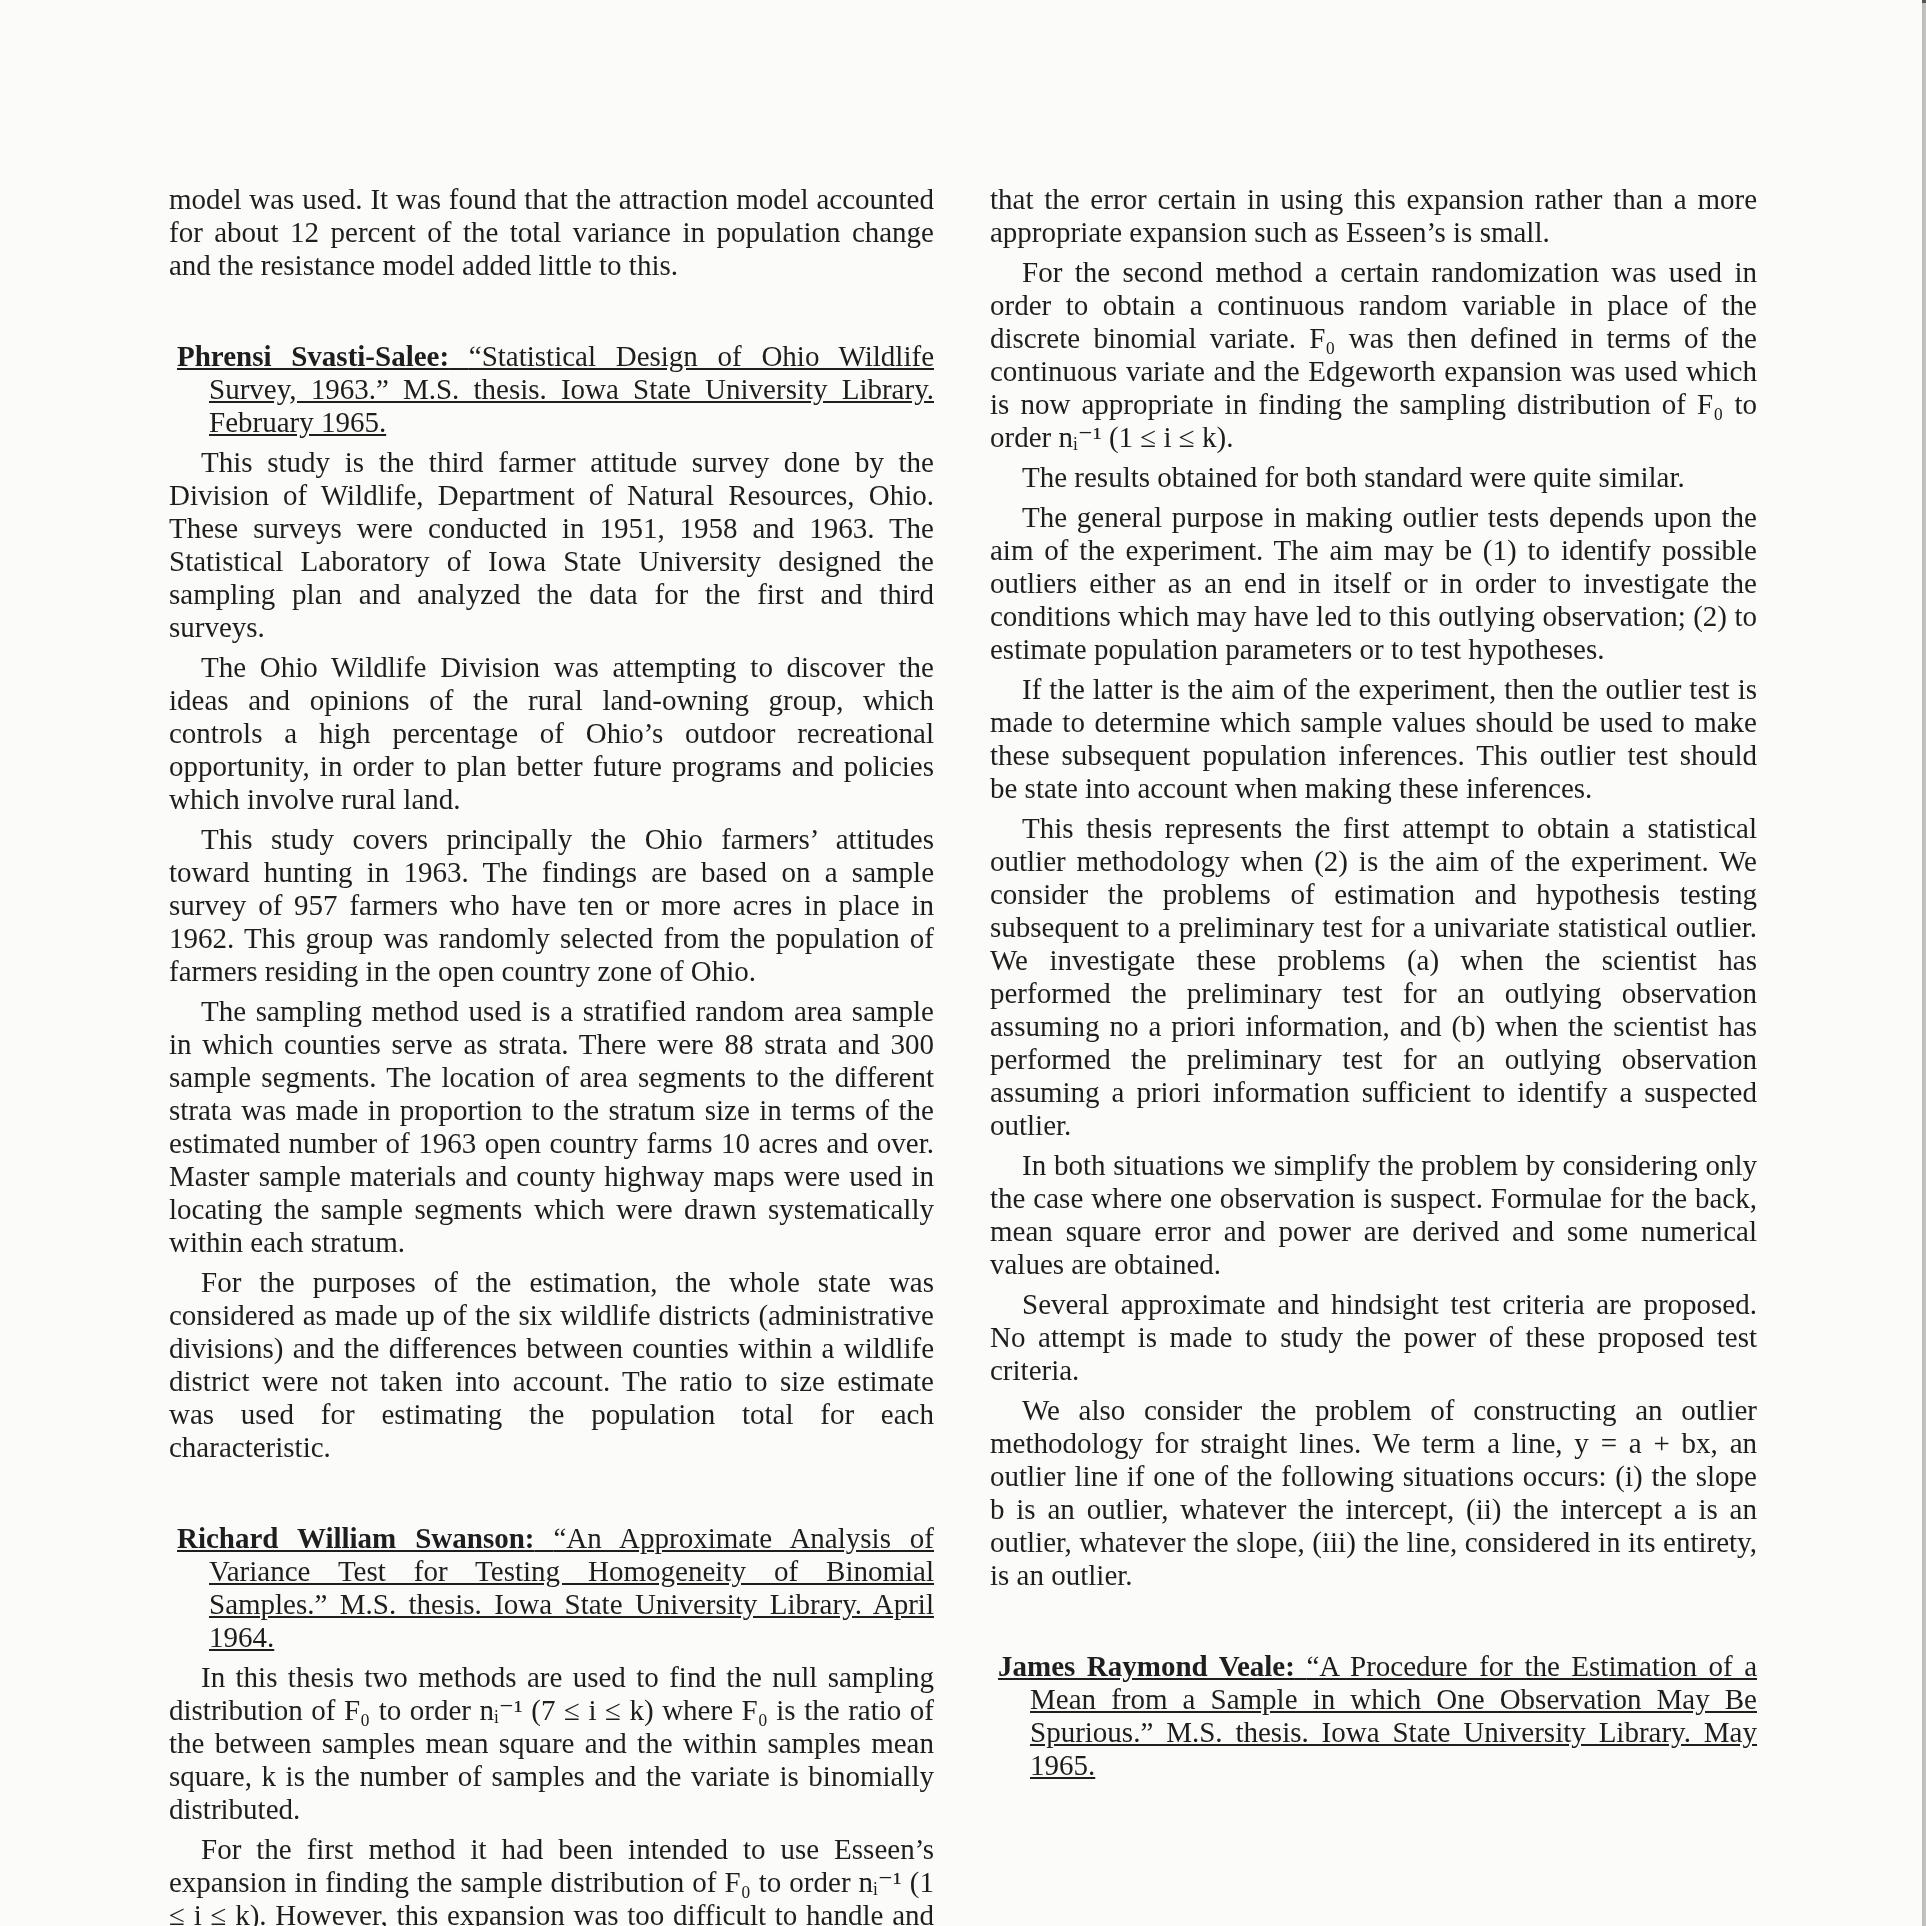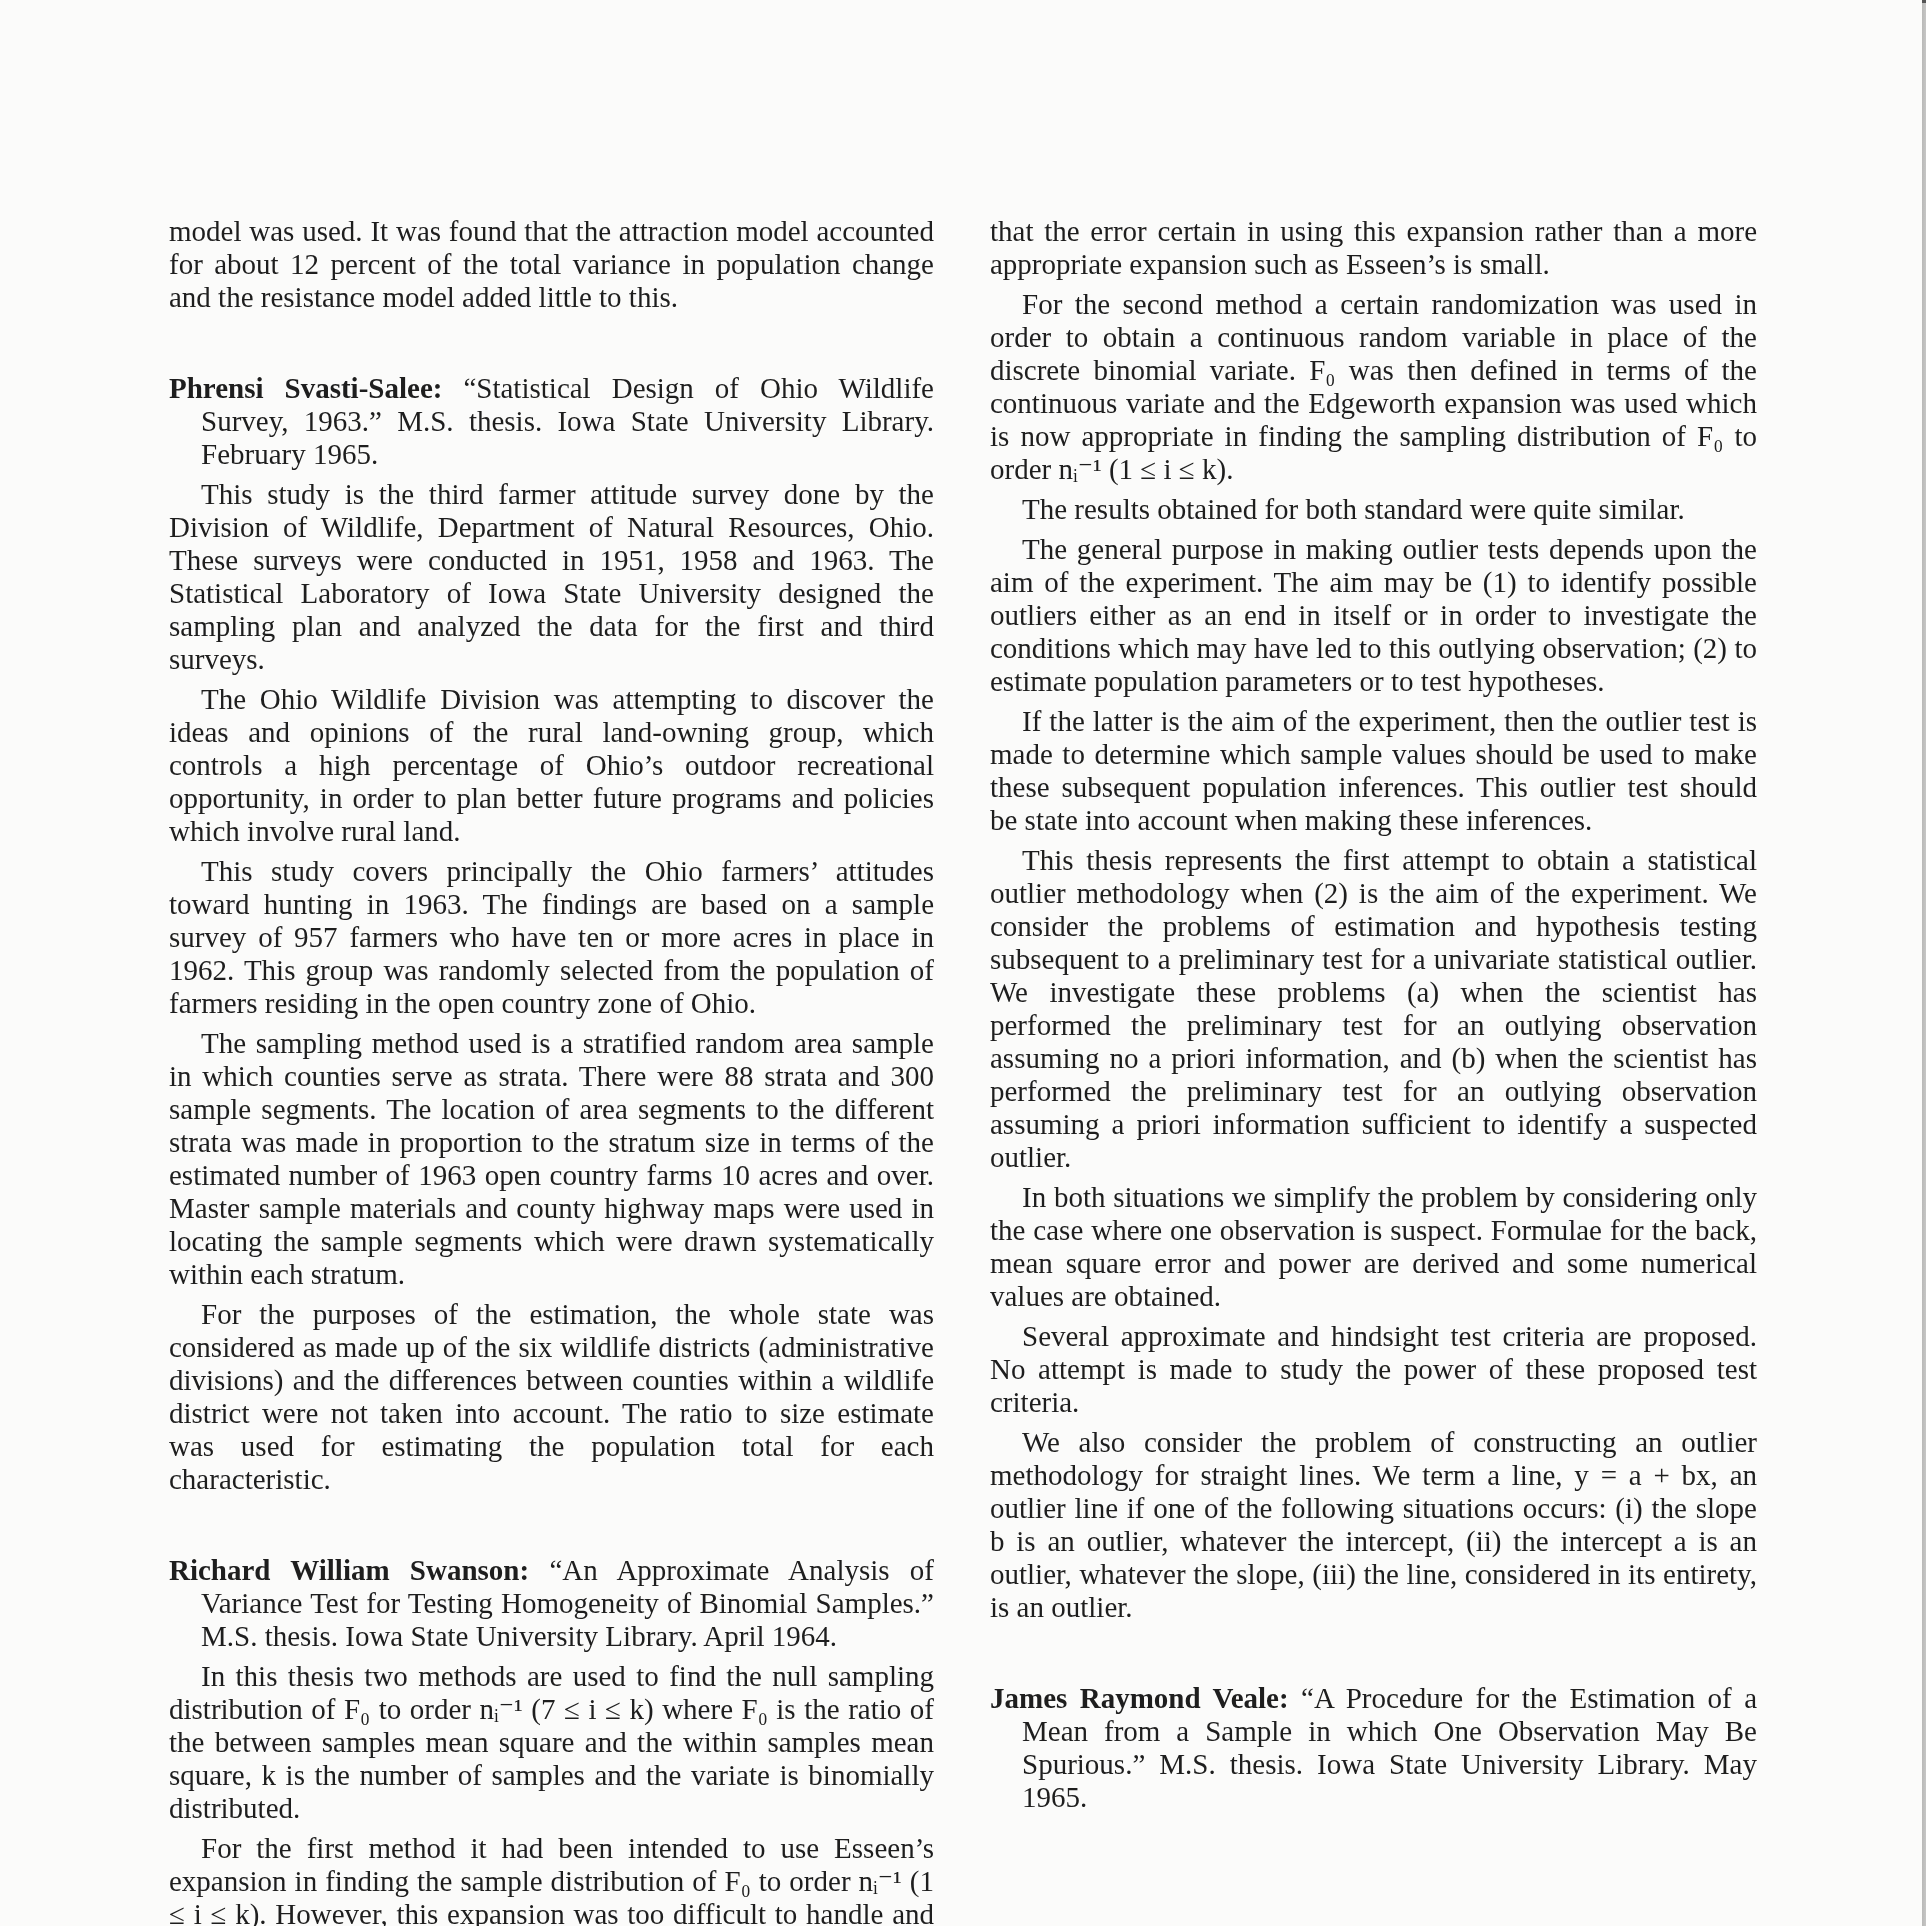--- a/index.html
+++ b/index.html
@@ -21,23 +21,23 @@
     position: absolute; left: 1922px; top: 0; width: 42px; height: 3.1px; background: #555;
   }
   .column {
     position: absolute; top: 183px;
     font-size: 29px; line-height: 33px;
     text-align: justify; hyphens: manual;
   }
   .col-left { left: 169px; width: 765px; }
   .col-right { left: 990px; width: 767px; }
   p { margin: 0 0 7px 0; text-indent: 32px; }
-  p.first { text-indent: 0; margin-top: 32px; }
+  p.first { text-indent: 0; }
   .entry-head {
-    margin: 0 0 7px 0; padding-left: 32px; text-indent: -32px;
+    margin: 0 0 7px 8px; padding-left: 32px; text-indent: -32px; text-decoration: underline;
   }
   .author { font-weight: bold; }
   .gap-before { margin-top: 58px; }
 </style>
 </head>
 <body>
 
 <div class="page">
 
   <div class="column col-left">

